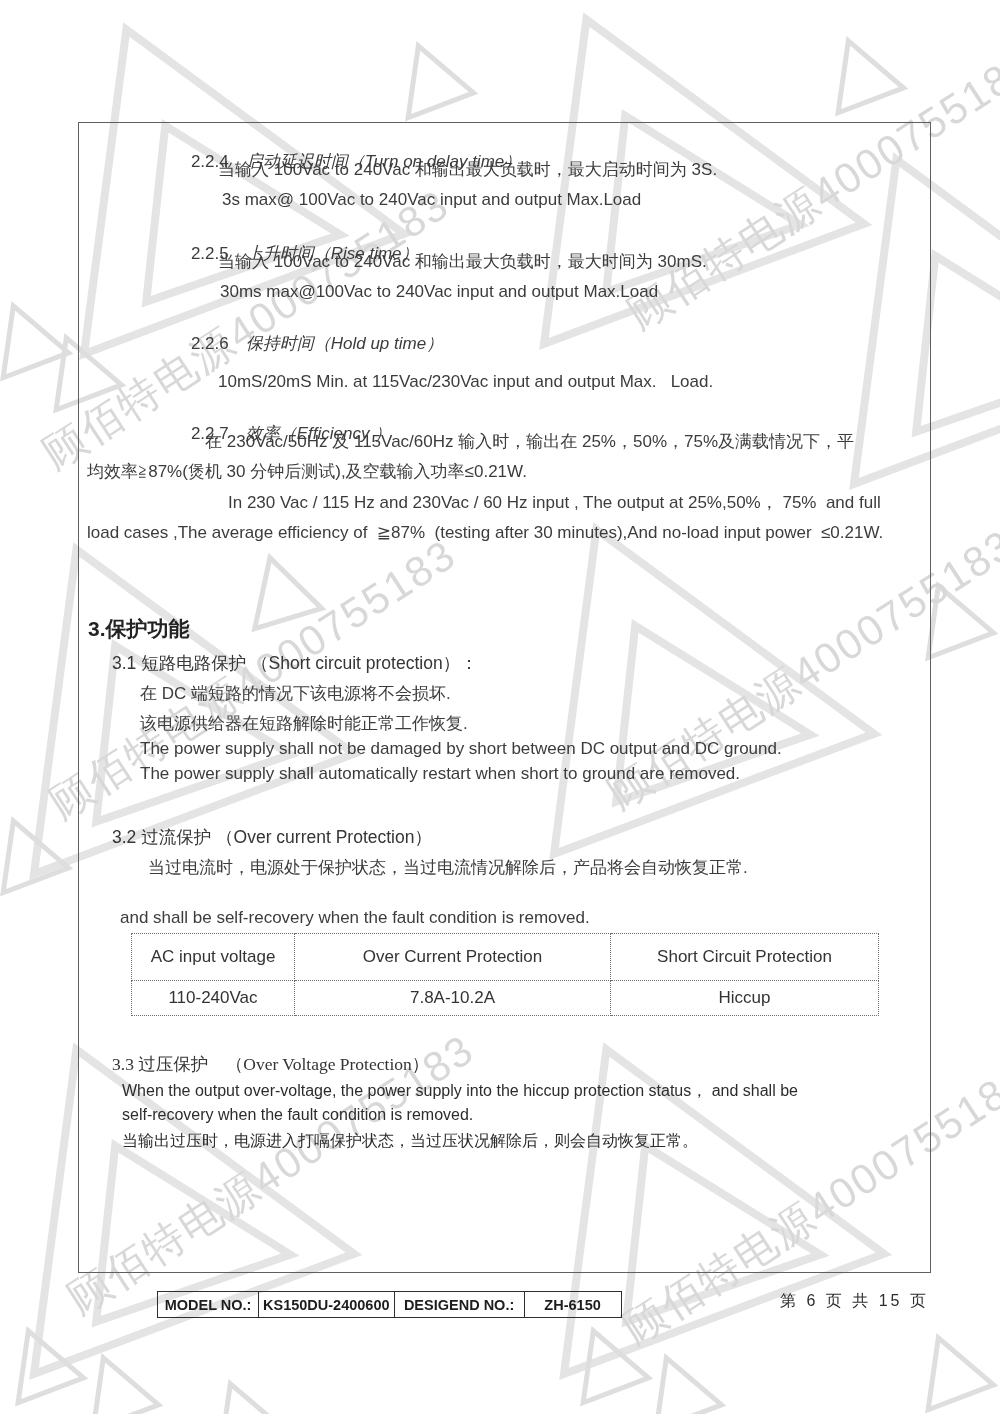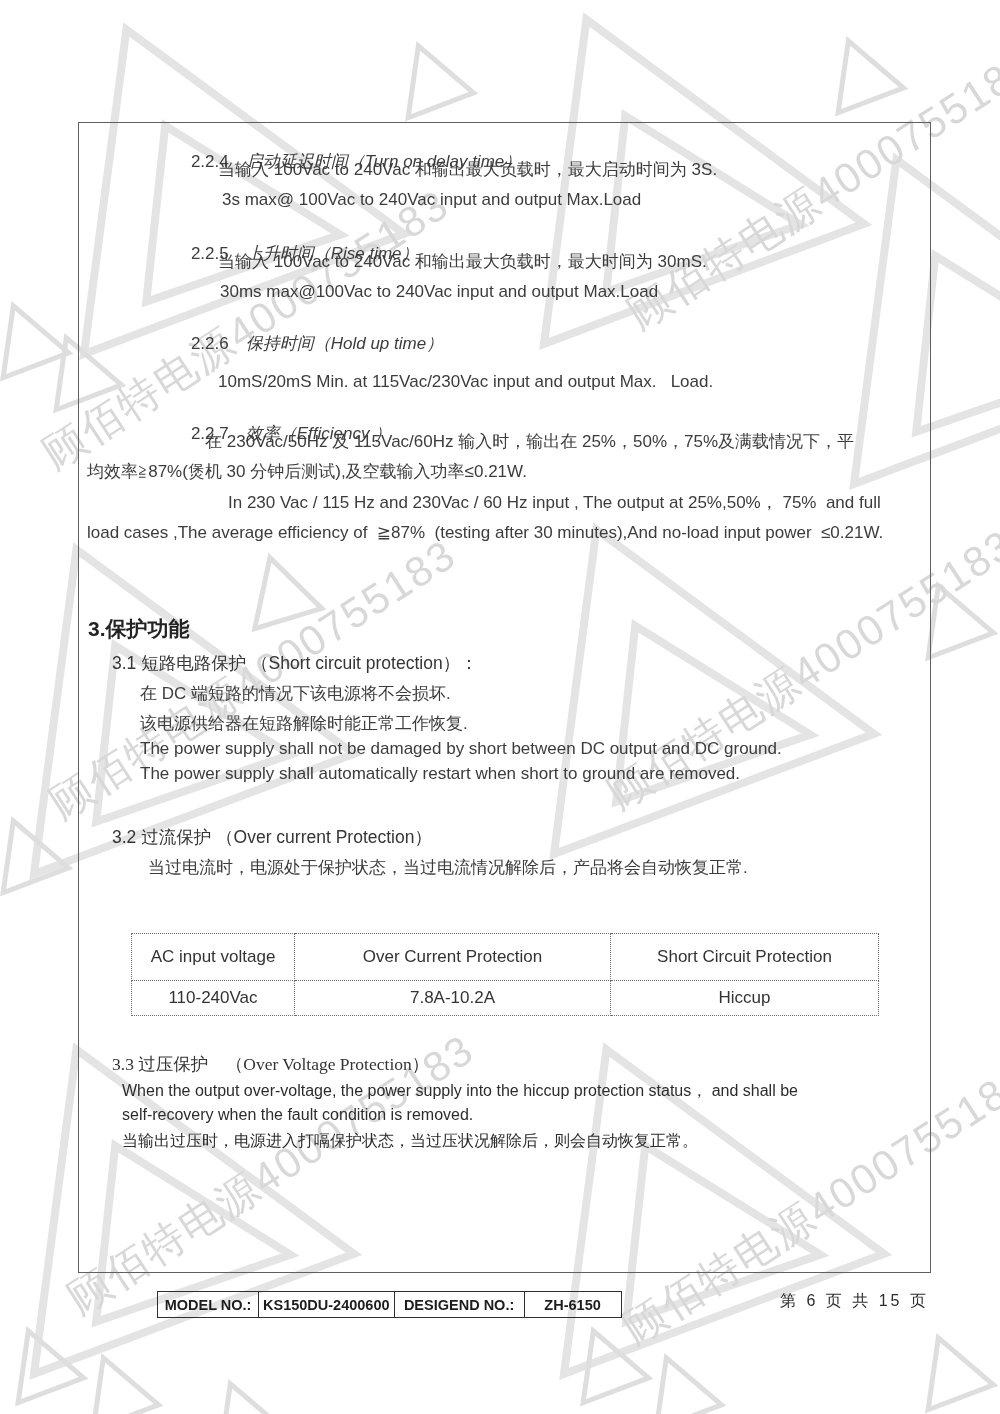--- a/index.html
+++ b/index.html
@@ -122,20 +122,21 @@
   <div class="line h3big" style="top:493px;left:9px">3.保护功能</div>
 
   <div class="line sub" style="top:529px;left:33px">3.1 短路电路保护 （Short circuit protection）：</div>
   <div class="line" style="top:560px;left:61px">在 DC 端短路的情况下该电源将不会损坏.</div>
   <div class="line" style="top:590px;left:61px">该电源供给器在短路解除时能正常工作恢复.</div>
   <div class="line" style="top:615px;left:61px">The power supply shall not be damaged by short between DC output and DC ground.</div>
   <div class="line" style="top:640px;left:61px">The power supply shall automatically restart when short to ground are removed.</div>
 
   <div class="line sub" style="top:703px;left:33px">3.2 过流保护 （Over current Protection）</div>
   <div class="line" style="top:734px;left:69px">当过电流时，电源处于保护状态，当过电流情况解除后，产品将会自动恢复正常.</div>
+  <div class="line" style="top:784px;left:41px">and shall be self-recovery when the fault condition is removed.</div>
 
   <table class="ptable">
     <colgroup>
         <col style="width:163px">
         <col style="width:316px">
         <col style="width:268px">
       </colgroup>
     <tbody>
       <tr>
         <th>AC input voltage</th>

